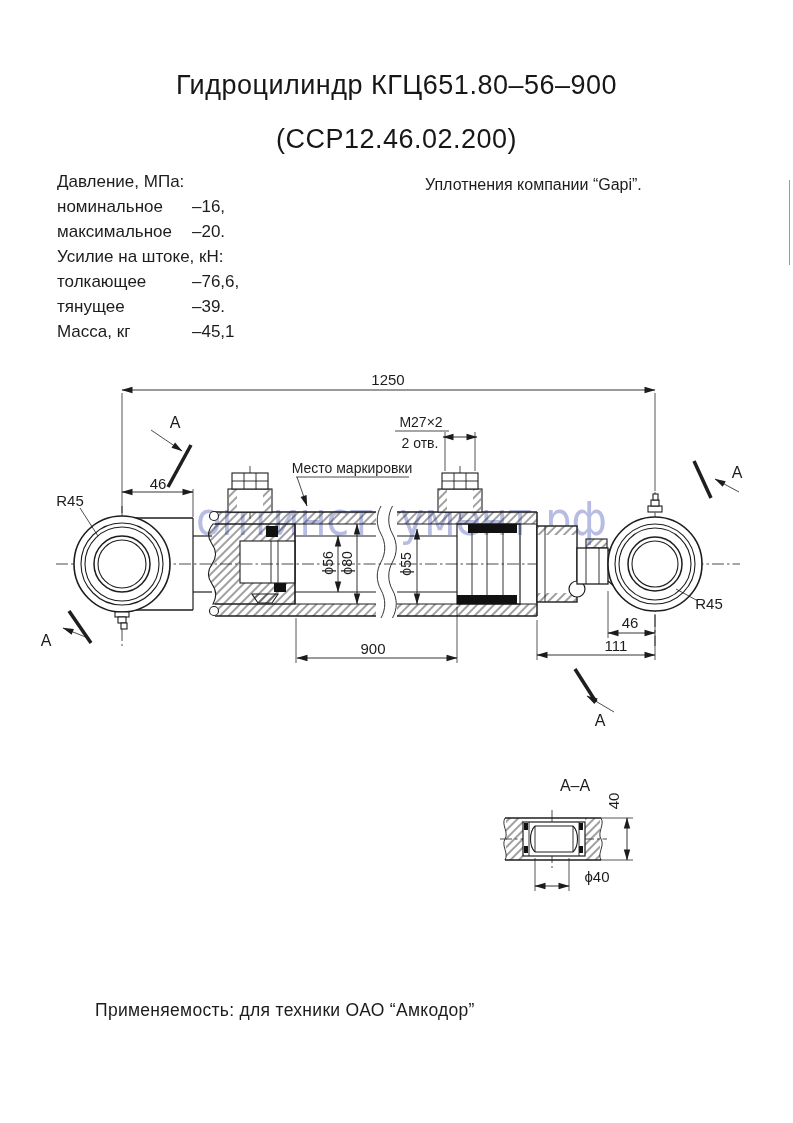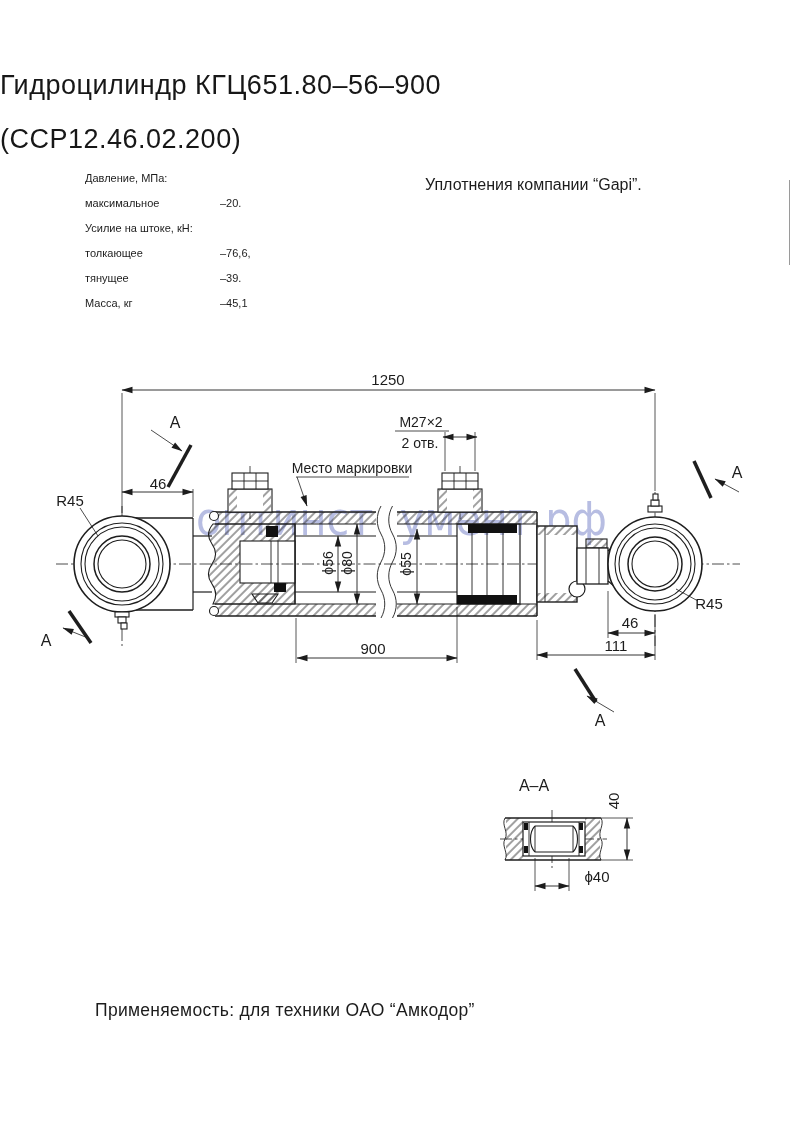--- a/index.html
+++ b/index.html
@@ -2,24 +2,24 @@
 <html><head>
 <meta charset="utf-8">
 <style>
   html,body{margin:0;padding:0;}
   body{
     width:793px;height:1123px;position:relative;background:#ffffff;
     font-family:"Liberation Sans",sans-serif;color:#1c1c1c;overflow:hidden;
   }
   .abs{position:absolute;}
   
-  .title{left:0;top:58px;width:793px;text-align:left;font-size:27px;line-height:54px;
+  .title{left:0;top:58px;width:793px;text-align:center;font-size:27px;line-height:54px;
          letter-spacing:0.5px;color:#171717;}
   
-  .specs{left:57px;top:172px;font-size:11px;margin-left:28px;}
+  .specs{left:57px;top:172px;font-size:17px;}
   .spec-row{position:relative;height:25px;white-space:nowrap;}
   .spec-val{position:absolute;left:135px;top:0;}
   
   .notes{left:425px;top:172px;font-size:16px;line-height:25px;white-space:nowrap;}
   
   .footer{left:95px;top:1000px;font-size:17.5px;letter-spacing:0.3px;}
   
   .wm{left:196px;top:492px;font-size:46px;color:#b7bde2;white-space:nowrap;
       transform:scaleX(0.9);transform-origin:left top;z-index:0;font-family:"DejaVu Sans",sans-serif;}
   svg.draw{left:0;top:0;z-index:1;}
@@ -34,20 +34,21 @@
 </head>
 <body>
 
 <div class="abs title">
   <div>Гидроцилиндр КГЦ651.80–56–900</div>
   <div>(ССР12.46.02.200)</div>
 </div>
 
 <div class="abs specs">
   <div class="spec-row"><span>Давление, МПа:</span><span class="spec-val"></span></div>
+  <div class="spec-row"><span>номинальное</span><span class="spec-val">–16,</span></div>
   <div class="spec-row"><span>максимальное</span><span class="spec-val">–20.</span></div>
   <div class="spec-row"><span>Усилие на штоке, кН:</span><span class="spec-val"></span></div>
   <div class="spec-row"><span>толкающее</span><span class="spec-val">–76,6,</span></div>
   <div class="spec-row"><span>тянущее</span><span class="spec-val">–39.</span></div>
   <div class="spec-row"><span>Масса, кг</span><span class="spec-val">–45,1</span></div>
 </div>
 
 <div class="abs notes">
   <div>Уплотнения компании “Gapi”.</div>
 </div>
@@ -269,19 +270,19 @@
 <div class="dim small" style="left:421px;top:422px">М27×2</div>
 <div class="dim small" style="left:420px;top:443px">2 отв.</div>
 <div class="dim small" style="left:352px;top:468px">Место маркировки</div>
 <div class="dim rot small" style="left:328px;top:563px">ϕ56</div>
 <div class="dim rot small" style="left:347px;top:563px">ϕ80</div>
 <div class="dim rot small" style="left:406px;top:564px">ϕ55</div>
 <div class="dim big" style="left:175px;top:423px">А</div>
 <div class="dim big" style="left:46px;top:641px">А</div>
 <div class="dim big" style="left:737px;top:473px">А</div>
 <div class="dim big" style="left:600px;top:721px">А</div>
-<div class="dim big" style="left:534px;top:786px">А–А</div>
+<div class="dim big" style="left:575px;top:786px">А–А</div>
 <div class="dim rot" style="left:613px;top:801px">40</div>
 <div class="dim" style="left:597px;top:876px">ϕ40</div>
 
 <div class="abs footer">Применяемость: для техники ОАО “Амкодор”</div>
 
 <div class="abs edge-artifact"></div>
 
 </body></html>

